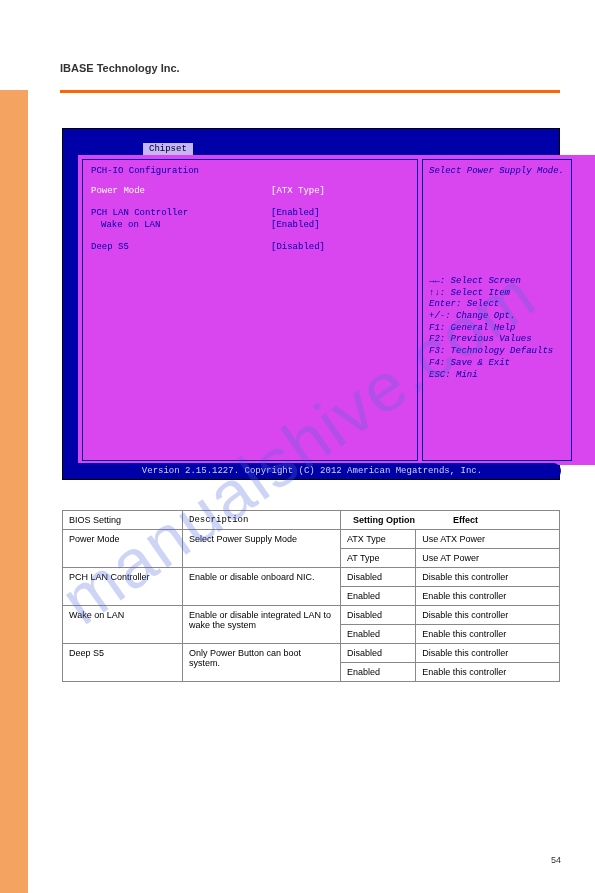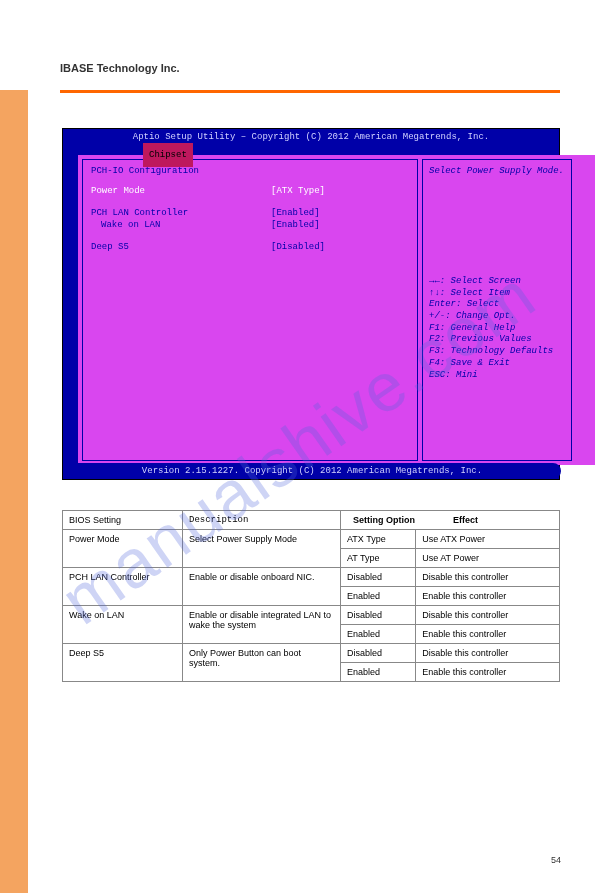--- a/index.html
+++ b/index.html
@@ -49,25 +49,25 @@
       font-family: 'Courier New', monospace;
       font-size: 9px;
       text-align: center;
       padding: 3px 0 0 0;
       height: 14px;
     }
     .bios-tab {
       position: absolute;
       left: 80px;
       top: 14px;
-      background: #be185d;
+      background: #c4b5fd;
       color: #000;
       font-family: 'Courier New', monospace;
       font-size: 9px;
-      padding: 7px 6px;
+      padding: 1px 6px;
       z-index: 10;
     }
     .bios-body {
       position: absolute;
       left: 15px;
       top: 26px;
       width: 571px;
       height: 310px;
       background: #d946ef;
     }
@@ -181,21 +181,20 @@
     }
   </style>
 </head>
 <body>
 
 <div class="orange-bar-left"></div>
 <div class="orange-rule"></div>
 <div class="page-heading">IBASE Technology Inc.</div>
 
 <div class="bios-window">
-  <div class="bios-title">Aptio Setup Utility – Copyright (C) 2012 American Megatrends, Inc.</div>
   <div class="bios-tab">Chipset</div>
   <div class="bios-body">
     <div class="bios-left-panel">
       <div class="bios-section-label">PCH-IO Configuration</div>
       <div class="bios-row selected">
         <span class="label">Power Mode</span>
         <span class="value">[ATX Type]</span>
       </div>
       <div style="height:10px"></div>
       <div class="bios-row">

